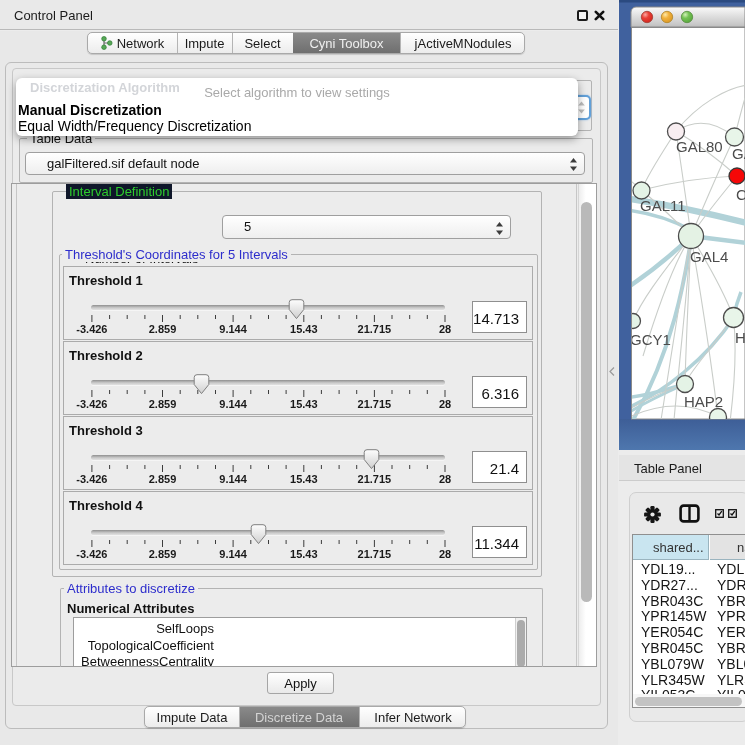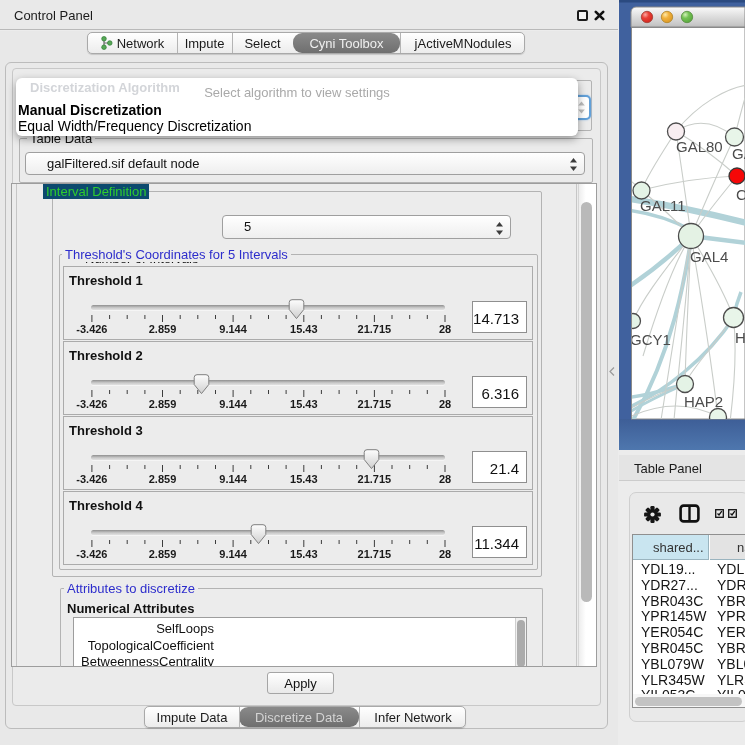--- a/index.html
+++ b/index.html
@@ -12,21 +12,21 @@
 .combo .ctext { position:absolute; left:21px; top:3px; white-space:nowrap; font-size:13px; }
 .updn { position:absolute; right:6px; top:4px; }
 .trow { position:absolute; left:63px; width:470px; height:74px; border:1px solid #ababab; background:#ececec; }
 .trlabel { position:absolute; left:5px; top:6px; font-size:13px; font-weight:bold; color:#111; }
 .track { position:absolute; left:27px; top:38px; width:354px; height:5px; border-radius:3px; background:linear-gradient(#8f8f8f,#c9c9c9 55%,#e2e2e2); box-shadow:0 1px 0 #f5f5f5; }
 .tfield { position:absolute; left:408px; top:34px; width:55px; height:32px; background:#fff; border:1px solid #8f8f8f; font-size:15px; color:#111; text-align:right; padding:8px 7px 0 0; }
 .ticklbl { position:absolute; top:56px; font-size:11px; font-weight:bold; color:#1a1a1a; transform:translateX(-50%); }
 .seg { position:absolute; top:0; height:100%; display:flex; align-items:center; justify-content:center; font-size:13px; color:#1a1a1a; }
 .tabbar { position:absolute; height:22px; background:linear-gradient(#ffffff,#ececec); border:1px solid #a9a9a9; border-radius:5px; box-shadow:0 1px 1px rgba(0,0,0,0.15); }
 .sep { position:absolute; top:0; width:1px; height:100%; background:#b4b4b4; }
-.darkseg { background:linear-gradient(#8a8a8a,#6f6f6f); color:#efefef;border-radius:9px; }
+.darkseg { background:linear-gradient(#8a8a8a,#6f6f6f); color:#efefef; }
 svg { display:block; }
 </style>
 </head>
 <body>
 <div id="root">
 
   <div class="abs" style="left:0;top:0;width:618px;height:30px;background:#e9e9e9;border-bottom:1px solid #b9b9b9;"></div>
   <div class="abs" style="left:14px;top:8px;font-size:13px;color:#1b1b1b;">Control Panel</div>
   <div class="abs" style="left:577px;top:10px;width:11px;height:11px;border:2px solid #1b1b1b;border-radius:2px;background:#f4f4f4;"></div>
   <svg class="abs" style="left:594px;top:10px;" width="11" height="11" viewBox="0 0 11 11">
@@ -72,21 +72,21 @@
   </div>
 
   <div class="abs" style="left:11px;top:183px;width:586px;height:484px;background:#ececec;border:1px solid #9d9d9d;overflow:hidden;"></div>
   <div class="abs" style="left:16px;top:184px;width:1px;height:482px;background:#c6c6c6;"></div>
   <div class="abs" style="left:576px;top:184px;width:1px;height:482px;background:#c6c6c6;"></div>
 
   <div class="abs" style="left:578px;top:184px;width:18px;height:482px;background:linear-gradient(90deg,#ededed,#ffffff 40%,#ffffff);border-left:1px solid #d5d5d5;"></div>
   <div class="abs" style="left:581px;top:202px;width:11px;height:400px;background:#b9b9b9;border-radius:6px;"></div>
 
   <div class="gbox" style="left:52px;top:191px;width:490px;height:386px;"></div>
-  <div class="glabel" style="left:43px;top:184px;background:#0c4a6e;color:#2ecc2e;">Interval Definition</div>
+  <div class="glabel" style="left:66px;top:184px;background:#0f172a;color:#2ecc2e;">Interval Definition</div>
 
   <div class="abs" style="left:85px;top:218px;font-size:13px;font-weight:normal;color:#111;margin-top:33px;">Number of Intervals</div>
   <div class="combo" style="left:222px;top:215px;width:289px;height:24px;">
     <div class="ctext">5</div>
     <svg class="updn" width="9" height="15" viewBox="0 0 9 15" style="top:5px;">
         <path d="M4.5 1 L8 5.5 H1 Z" fill="#3c3c3c"></path>
         <path d="M4.5 14 L1 9.5 H8 Z" fill="#3c3c3c"></path>
       </svg>
   </div>
 

